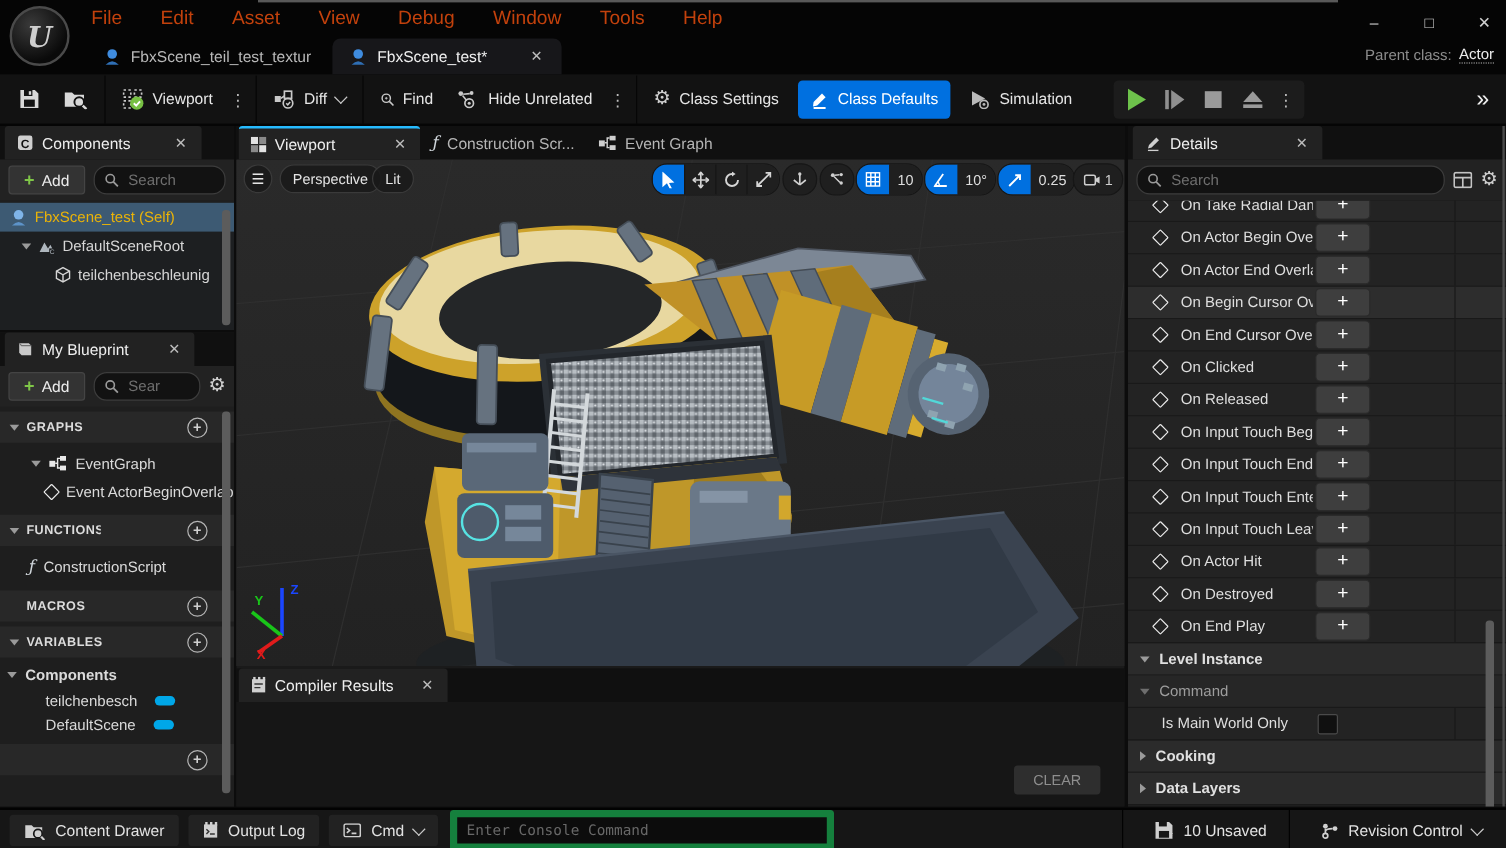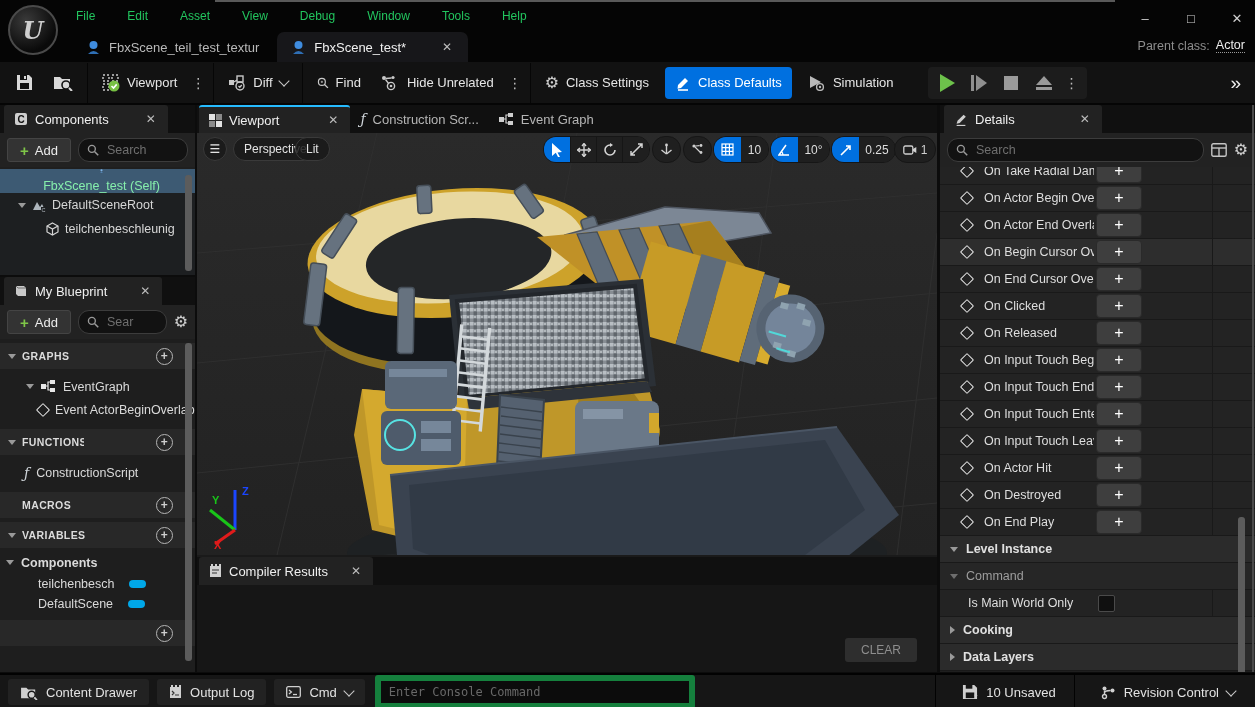--- a/index.html
+++ b/index.html
@@ -9,21 +9,21 @@
   .abs{position:absolute;}
   .grow{flex:1;}
   
   #titlebar{left:0;top:0;width:1255px;height:62px;background:#050505;}
   #top-edge{left:215px;top:0;width:900px;height:2px;background:#6e6e6e;opacity:.8;}
   #ue-logo{left:8px;top:5px;width:46px;height:46px;border-radius:50%;
     background:radial-gradient(circle at 35% 30%,#3a3a3a,#0a0a0a 70%);
     border:2px solid #4a4a4a;display:flex;align-items:center;justify-content:center;
     color:#cfcfcf;font-family:"DejaVu Serif",serif;font-style:italic;font-weight:bold;font-size:24px;}
   #menu-row{left:62px;top:2px;height:28px;display:flex;gap:4px;}
-  .menu-item{padding:0 14px;height:28px;display:flex;align-items:center;color:#22c55e;font-size:12px;cursor:default;}
+  .menu-item{padding:0 14px;height:28px;display:flex;align-items:center;color:#c2410c;font-size:16px;cursor:default;}
   #win-controls{right:8px;top:8px;display:flex;gap:26px;color:#cfcfcf;font-size:13px;}
   .win-btn{width:20px;height:20px;display:flex;align-items:center;justify-content:center;}
   #asset-tabs{left:72px;top:30px;height:32px;display:flex;align-items:flex-end;gap:4px;}
   .asset-tab{height:30px;display:flex;align-items:center;gap:8px;padding:0 14px;color:#b9b9b9;font-size:13px;}
   .asset-tab.active{background:#17171a;border-radius:7px 7px 0 0;color:#f0f0f0;}
   .actor-ico{width:15px;height:15px;display:inline-block;}
   #parent-class{right:10px;top:38px;font-size:12.5px;color:#8d8d8d;display:flex;gap:6px;align-items:center;}
   #parent-class b{color:#ececec;font-weight:normal;border-bottom:1px dotted #9a9a9a;}
   .closeX{color:#bdbdbd;font-size:12px;padding:0 2px;}
   
@@ -50,21 +50,21 @@
   .ptab.active{background:#222;color:#efefef;border-radius:3px 3px 0 0;}
   .ptab.focus{border-top:2px solid #26bbff;}
   .ctrl-row{height:34px;background:#222;display:flex;align-items:center;padding:0 7px;gap:7px;box-sizing:border-box;}
   .add-btn{display:flex;align-items:center;gap:6px;background:#333;border:1px solid #444;border-radius:3px;height:22px;padding:0 12px;color:#ececec;font-size:13px;}
   .plus-green{color:#7fc648;font-size:15px;font-weight:bold;line-height:1;}
   .search-pill{display:flex;align-items:center;gap:6px;background:#121212;border:1px solid #3c3c3c;border-radius:11px;height:22px;padding:0 8px;flex:1;min-width:0;}
   .search-pill input{background:transparent;border:none;outline:none;color:#cfcfcf;font-size:12.5px;width:100%;font-family:"Liberation Sans",sans-serif;}
   .search-pill input::placeholder{color:#6f6f6f;}
   .mag{width:12px;height:12px;flex:none;}
   .tree-row{height:24px;display:flex;align-items:center;gap:6px;padding-left:8px;font-size:12.5px;color:#d6d6d6;white-space:nowrap;overflow:hidden;}
-  .tree-row.sel{background:#3d5a73;color:#86efac;flex-direction:column;}
+  .tree-row.sel{background:#3d5a73;color:#eab308;}
   .tri-down{width:0;height:0;border-top:5px solid #9a9a9a;border-left:4px solid transparent;border-right:4px solid transparent;flex:none;}
   .tri-right{width:0;height:0;border-left:5px solid #9a9a9a;border-top:4px solid transparent;border-bottom:4px solid transparent;flex:none;}
   .cube-ico,.root-ico{flex:none;}
   
   .mbp-head{height:26px;background:#282828;display:flex;align-items:center;gap:6px;padding:0 8px;font-size:10.5px;font-weight:bold;color:#dcdcdc;letter-spacing:.4px;}
   .pluscirc{margin-left:auto;width:15px;height:15px;border:1px solid #b5b5b5;border-radius:50%;color:#cfcfcf;display:flex;align-items:center;justify-content:center;font-size:12px;line-height:1;flex:none;}
   .mbp-item{height:23px;display:flex;align-items:center;gap:7px;font-size:12.5px;color:#dadada;white-space:nowrap;overflow:hidden;}
   .diamond{width:8px;height:8px;border:1.5px solid #e9e9e9;transform:rotate(45deg);border-radius:1px;flex:none;background:transparent;}
   .fn-ico{font-family:"DejaVu Serif",serif;font-style:italic;color:#cfd5da;font-size:14px;flex:none;}
   .var-pill{width:17px;height:8px;border-radius:4px;background:#00a7e8;margin-left:8px;flex:none;}
@@ -558,21 +558,21 @@
         <line x1="33" y1="62" x2="8" y2="42" stroke="#19c519" stroke-width="3"></line>
         <text x="10" y="36" fill="#19c519" font-size="11" font-weight="bold" font-family="Liberation Sans,sans-serif">Y</text>
         <line x1="33" y1="62" x2="13" y2="76" stroke="#e01b1b" stroke-width="3"></line>
         <text x="12" y="81" fill="#e01b1b" font-size="11" font-weight="bold" font-family="Liberation Sans,sans-serif">X</text>
       </svg>
 
       <div class="vp-pill" style="left:6px;top:4px;width:24px;padding:0;border-radius:50%">☰</div>
       <div class="vp-pill" style="left:36px;top:4px">
           <span>Perspective</span>
         </div>
-      <div class="vp-pill" style="left:98px;top:4px">
+      <div class="vp-pill" style="left:113px;top:4px">
           <span>Lit</span>
         </div>
 
       <div class="vp-group" style="left:346px;top:3px">
         <div class="vp-seg blue" style="width:26px">
           <svg width="12" height="14" viewBox="0 0 12 14">
               <path d="M1 0 L11 9 L6.5 9.5 L9 14 L7 14 L4.8 9.8 L1 13 Z" fill="#fff"></path>
             </svg>
         </div>
         <div class="vp-seg" style="width:25px;border-left:1px solid #161616">

